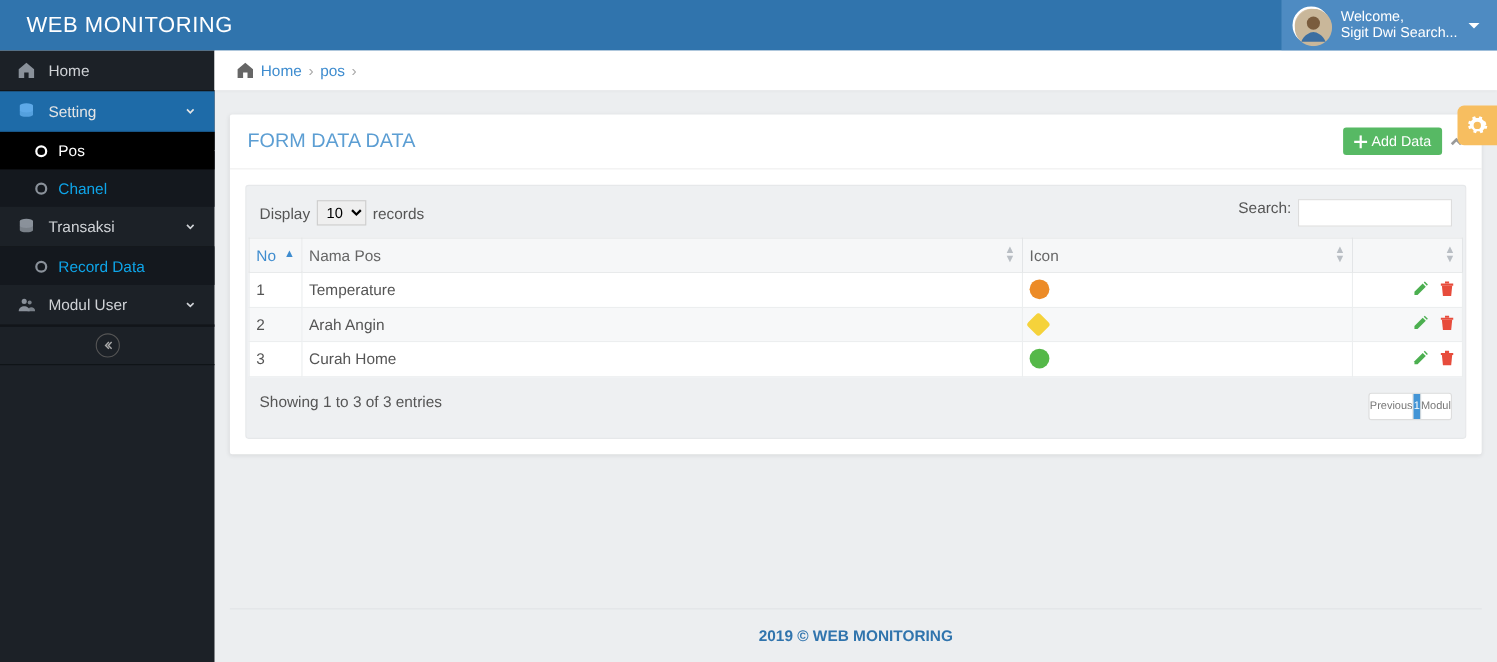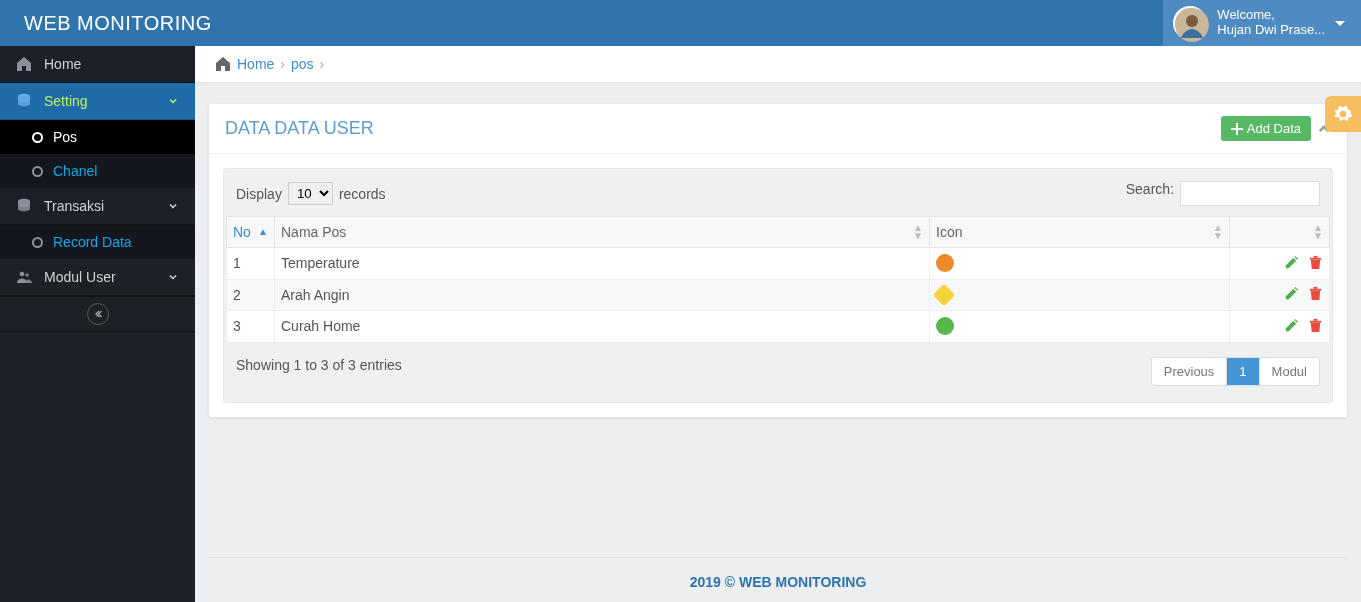--- a/index.html
+++ b/index.html
@@ -9,21 +9,21 @@
     .topbar-spacer{flex:1}
     .user-box{background:#4e8bc2;height:46px;display:flex;align-items:center;padding:0 16px 0 10px;gap:10px;min-width:190px}
     .avatar{width:34px;height:34px;border-radius:50%;background:#d9c8b0 center/cover;border:2px solid #fff;flex:0 0 auto}
     .user-text{line-height:1.15;font-size:13px;flex:1}
     .user-text .w{display:block}
     .user-text .n{display:block;white-space:nowrap;overflow:hidden;text-overflow:ellipsis;max-width:110px}
     .caret-down{border:5px solid transparent;border-top-color:#fff;margin-top:5px}
     .shell{display:flex;min-height:calc(100vh - 46px)}
     .sidebar{width:195px;background:#1c2127;color:#cfd2d6;flex:0 0 195px}
     .nav-item{display:flex;align-items:center;gap:12px;padding:10px 16px;cursor:pointer;font-size:14px;color:#cfd2d6;border-bottom:1px solid #0f1317}
-    .nav-item.active{background:#1e6ba8;color:#bef264;border-bottom-color:#175587;position:relative}
+    .nav-item.active{background:#1e6ba8;color:#e5e5e5;border-bottom-color:#175587;position:relative}
     .nav-item.active::after{content:"";display:none}
     .nav-item .chev{margin-left:auto;width:12px;height:12px;display:flex;align-items:center;justify-content:center}
     .nav-sub{background:#14181e}
     .nav-sub .sub{display:flex;align-items:center;gap:10px;padding:9px 16px 9px 32px;cursor:pointer;font-size:14px;color:#0ea5e9;position:relative}
     .nav-sub .sub.selected{background:#000;color:#fff}
     .nav-sub .sub.selected::after{content:"";position:absolute;right:-10px;top:50%;transform:translateY(-50%);border:10px solid transparent;border-right-color:#eceef0}
     .collapse-btn{display:flex;justify-content:center;padding:6px 0;border-top:1px solid #0f1317;border-bottom:1px solid #0f1317;cursor:pointer}
     .collapse-btn .circ{width:22px;height:22px;border:1px solid #555;border-radius:50%;display:flex;align-items:center;justify-content:center;color:#aaa;font-size:10px}
     .main{flex:1;display:flex;flex-direction:column;position:relative}
     .crumbbar{background:#fff;padding:10px 20px;display:flex;align-items:center;gap:6px;box-shadow:0 1px 3px rgba(0,0,0,0.05);color:#777}
@@ -57,21 +57,21 @@
     .action-cell{text-align:right;padding-right:14px}
     .ico-btn{display:inline-flex;width:16px;height:16px;align-items:center;justify-content:center;cursor:pointer;margin-left:4px}
     .ico-btn.edit{color:#4caf50}
     .ico-btn.del{color:#e74c3c}
     .status-dot{width:18px;height:18px;border-radius:50%;display:inline-block;vertical-align:middle}
     .dot-orange{background:#ec8b27}
     .dot-yellow{background:#f5d23b;transform:rotate(45deg);border-radius:3px;width:16px;height:16px}
     .dot-green{background:#55b849}
     .dt-footer{display:flex;padding:14px 10px}
     .pager{margin-left:auto;display:flex;border:1px solid #ddd;border-radius:3px;overflow:hidden}
-    .pager .pbtn{padding:6px 12px;background:#fff;color:#777;cursor:pointer;border-right:1px solid #ddd;font-size:13px}
+    .pager .pbtn{padding:6px 0;background:#fff;color:#777;cursor:pointer;border-right:1px solid #ddd;font-size:10px}
     .pager .pbtn:last-child{border-right:none}
     .pager .pbtn.active{background:#4495d6;color:#fff}
     .footer{margin-top:140px;border-top:1px solid #e1e3e5;text-align:center;padding:16px;color:#3074ad;font-weight:600}
     svg{display:block}
     .icon-sm{width:16px;height:16px}
     .nav-icon{width:16px;text-align:center;color:#8a919a}
     .nav-item.active .nav-icon{color:#5ea9e8}
     .circle-sm{width:11px;height:11px;border:2px solid #8a919a;border-radius:50%;display:inline-block;flex:0 0 auto}
     .sub.selected .circle-sm{border-color:#fff}
   </style>
@@ -84,21 +84,21 @@
   <div class="user-box">
     <div class="avatar">
       <svg viewBox="0 0 34 34" width="34" height="34">
           <circle cx="17" cy="17" r="17" fill="#c9b79a"></circle>
           <circle cx="17" cy="13" r="6" fill="#7a5c3d"></circle>
           <path d="M6 30c2-6 8-9 11-9s9 3 11 9" fill="#3b6ea1"></path>
         </svg>
     </div>
     <div class="user-text">
       <span class="w">Welcome,</span>
-      <span class="n">Hujan Dwi Prase...</span>
+      <span class="n">Sigit Dwi Search...</span>
     </div>
     <div class="caret-down"></div>
   </div>
 </div>
 
 <div class="shell">
   <div class="sidebar">
     <div class="nav-item">
       <span class="nav-icon">
         <svg class="icon-sm" viewBox="0 0 16 16" fill="currentColor">
@@ -194,21 +194,21 @@
 
     <div class="gear-fab">
       <svg width="20" height="20" viewBox="0 0 24 24" fill="currentColor">
           <path d="M12 8a4 4 0 100 8 4 4 0 000-8zm9 4l2 1-1 3-2-0.5-2 2 0.5 2-3 1-1-2h-3l-1 2-3-1 0.5-2-2-2L3 16l-1-3 2-1v-1l-2-1 1-3 2 0.5 2-2L6.5 3l3-1 1 2h3l1-2 3 1-0.5 2 2 2L21 8l1 3-2 1z"></path>
         </svg>
     </div>
 
     <div class="content">
       <div class="panel">
         <div class="panel-head">
-          <div class="panel-title">DATA DATA USER</div>
+          <div class="panel-title">FORM DATA DATA</div>
           <div class="right">
             <button class="btn-add">
               <svg width="12" height="12" viewBox="0 0 12 12" fill="currentColor">
                   <path d="M5 0h2v5h5v2H7v5H5V7H0V5h5z"></path>
                 </svg>
               <span>Add Data</span>
             </button>
             <span class="collapse-toggle">
               <svg width="14" height="14" viewBox="0 0 10 10" fill="none" stroke="currentColor" stroke-width="1.8">
                   <path d="M2 6.5l3-3 3 3"></path>

